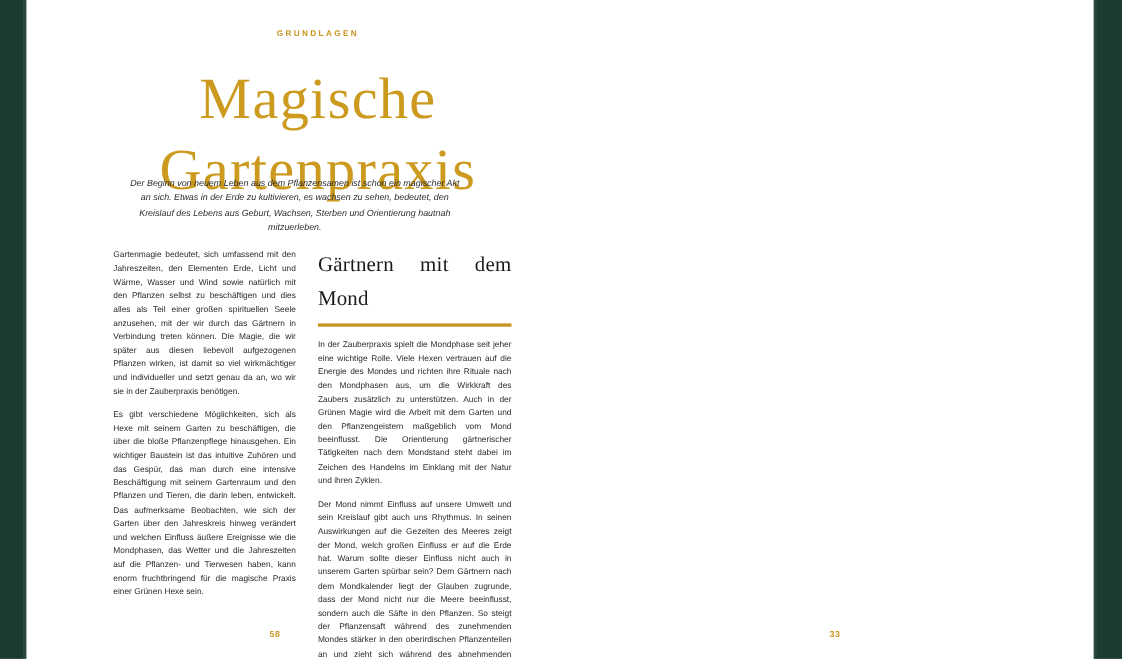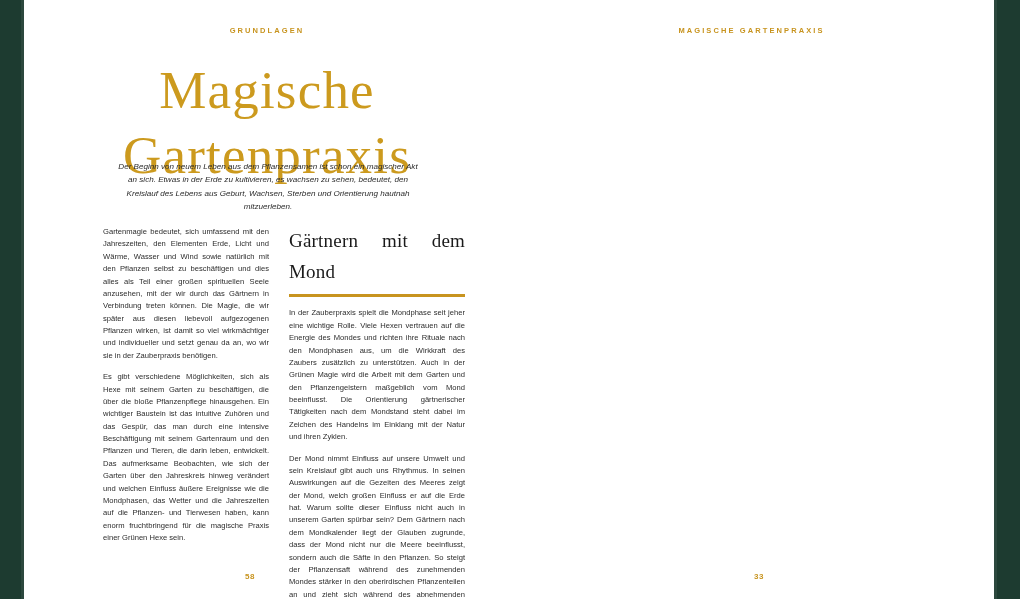--- a/index.html
+++ b/index.html
@@ -48,21 +48,21 @@
     background: rgba(0,0,0,0.10);
   }
 
   
   .page {
     position: absolute;
     top: 0;
     bottom: 0;
     background: #ffffff;
   }
-  .page-left  { left: 25px;  width: 484px; }
+  .page-left  { left: 25px;  width: 484px; padding-left: 44px; }
   .page-right { left: 509px; width: 485px; }
 
   .running-head {
     position: absolute;
     top: 26px;
     left: 0;
     right: 0;
     text-align: center;
     font-size: 7.5px;
     letter-spacing: 2.1px;
@@ -179,18 +179,17 @@
       <h2 class="section-head">Gärtnern mit dem Mond</h2>
       <div class="rule"></div>
       <p>In der Zauberpraxis spielt die Mondphase seit jeher eine wichtige Rolle. Viele Hexen vertrauen auf die Energie des Mondes und richten ihre Rituale nach den Mondphasen aus, um die Wirkkraft des Zaubers zusätzlich zu unterstützen. Auch in der Grünen Magie wird die Arbeit mit dem Garten und den Pflanzengeistern maßgeblich vom Mond beeinflusst. Die Orientierung gärtnerischer Tätigkeiten nach dem Mondstand steht dabei im Zeichen des Handelns im Einklang mit der Natur und ihren Zyklen.</p>
       <p>Der Mond nimmt Einfluss auf unsere Umwelt und sein Kreislauf gibt auch uns Rhythmus. In seinen Auswirkungen auf die Gezeiten des Meeres zeigt der Mond, welch großen Einfluss er auf die Erde hat. Warum sollte dieser Einfluss nicht auch in unserem Garten spürbar sein? Dem Gärtnern nach dem Mondkalender liegt der Glauben zugrunde, dass der Mond nicht nur die Meere beeinflusst, sondern auch die Säfte in den Pflanzen. So steigt der Pflanzensaft während des zunehmenden Mondes stärker in den oberirdischen Pflanzenteilen an und zieht sich während des abnehmenden Mondes wieder in die Wurzeln zurück. Das Sammeln von oberirdischen Kräutern sollte während des zunehmenden Mondes erfolgen, da die Kräuter zu dieser</p>
     </div>
 
     <div class="folio folio-left">58</div>
   </div>
 
   <div class="page page-right">
-    <div class="running-head">MAGISCHE GARTENPRAXIS</div>
 
     <div class="folio folio-right">33</div>
   </div>
 
 </div>
 
 </body></html>

